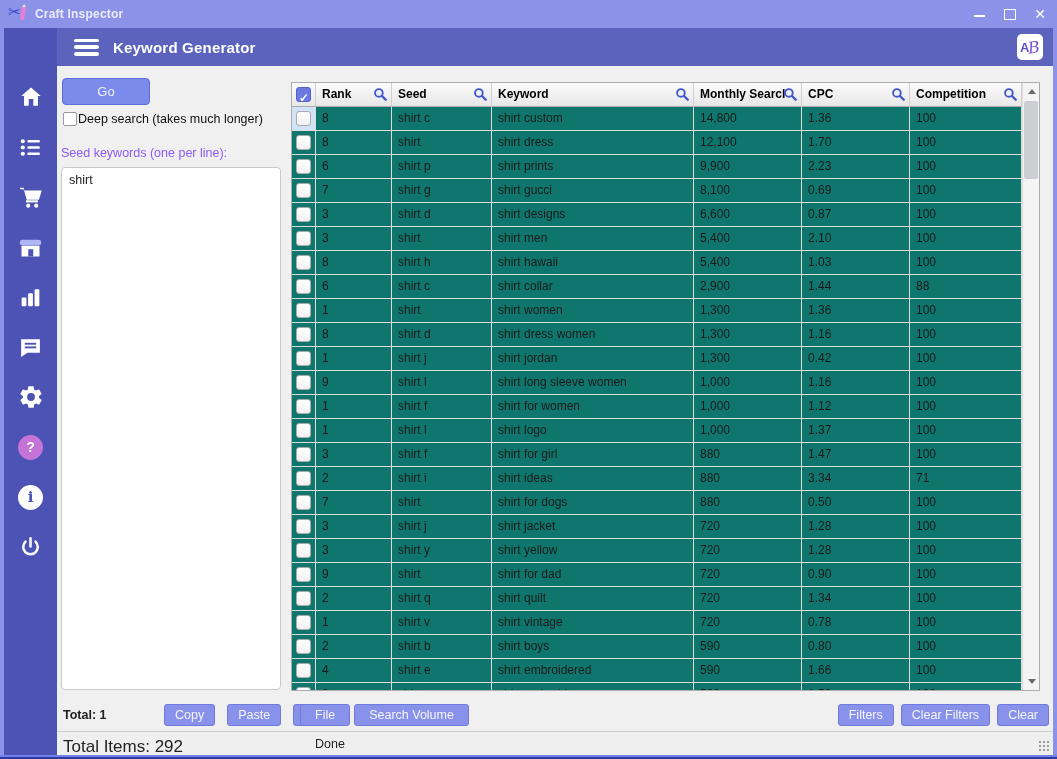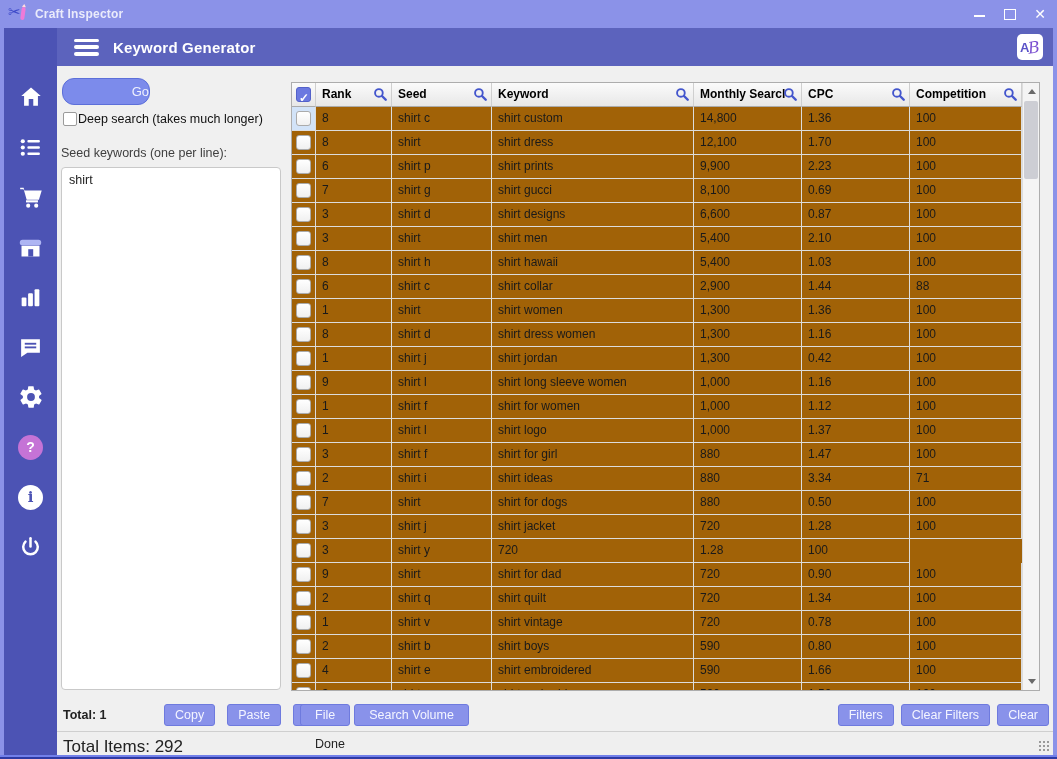--- a/index.html
+++ b/index.html
@@ -43,32 +43,32 @@
   .side-item { height:50px; display:flex; align-items:center; justify-content:center; cursor:pointer; }
   .side-item svg { display:block; }
   .circle-badge { width:25px; height:25px; border-radius:50%; display:flex; align-items:center; justify-content:center;
                   font-weight:bold; font-size:14px; }
   .help-badge { background:#c573d6; color:#fff; }
   .info-badge { background:#fff; color:#4c53b4; font-family:"DejaVu Serif",serif; font-size:15px; }
 
   
   .content { position:absolute; left:53px; top:38px; right:0; bottom:0; background:#f0f0f0; }
   .go-btn { position:absolute; left:5px; top:12px; width:88px; height:27px; background:#7c8beb;
-            border:1px solid #5c6fd9; border-radius:12px; color:rgba(255,255,255,.88);
-            font-size:13px; font-family:"Liberation Sans",sans-serif; cursor:pointer;text-align:right; }
+            border:1px solid #5c6fd9; border-radius:4px; color:rgba(255,255,255,.88);
+            font-size:13px; font-family:"Liberation Sans",sans-serif; cursor:pointer; }
   .deep-row { position:absolute; left:6px; top:46px; display:flex; align-items:center; gap:1px; }
   .cbx { width:14px; height:14px; background:#fff; border:1px solid #9a9a9a; border-radius:2px; cursor:pointer; }
   .deep-row label { font-size:12.5px; color:#111; }
-  .seed-label { position:absolute; left:4px; top:80px; font-size:12.5px; color:#404040; }
+  .seed-label { position:absolute; left:4px; top:80px; font-size:12.5px; color:#8b5cf6; }
   .seed-area { position:absolute; left:4px; top:101px; width:220px; height:523px; background:#fff;
                border:1px solid #c9c9c9; border-radius:4px; resize:none; padding:5px 7px;
                font-size:12.5px; font-family:"Liberation Sans",sans-serif; color:#222; outline:none; }
 
   
-  .table { position:absolute; left:234px; top:16px; width:749px; height:609px; background:#a16207;
+  .table { position:absolute; left:234px; top:16px; width:749px; height:609px; background:#0f766e;
            border:1px solid #adadad; overflow:hidden; }
   .thead, .tr { display:grid; grid-template-columns:24px 76px 100px 202px 108px 108px 112px; width:730px; }
   .th { position:relative; height:24px; line-height:23px; background:linear-gradient(#fbfbfb,#e7e7e7);
         border-right:1px solid #cfcfcf; border-bottom:1px solid #ababab; font-size:12px; font-weight:bold;
         color:#000; padding-left:6px; white-space:nowrap; overflow:hidden; cursor:pointer; }
   .th .mag { position:absolute; right:3px; top:4px; }
   .th-check { padding:0; display:flex; align-items:flex-start; justify-content:center; }
   .tbody { width:730px; height:584px; overflow:hidden; }
   .td { height:24px; line-height:23px; border-right:1px solid #dcdcdc; border-bottom:1px solid #dcdcdc;
         font-size:12px; color:#1a1a1a; padding-left:6px; white-space:nowrap; overflow:hidden; }
@@ -469,20 +469,21 @@
               <div class="td">720</div>
               <div class="td">1.28</div>
               <div class="td">100</div>
             </div>
             <div class="tr">
               <div class="td td-check">
                 <span class="cb"></span>
               </div>
               <div class="td">3</div>
               <div class="td">shirt y</div>
+              <div class="td">shirt yellow</div>
               <div class="td">720</div>
               <div class="td">1.28</div>
               <div class="td">100</div>
             </div>
             <div class="tr">
               <div class="td td-check">
                 <span class="cb"></span>
               </div>
               <div class="td">9</div>
               <div class="td">shirt</div>

